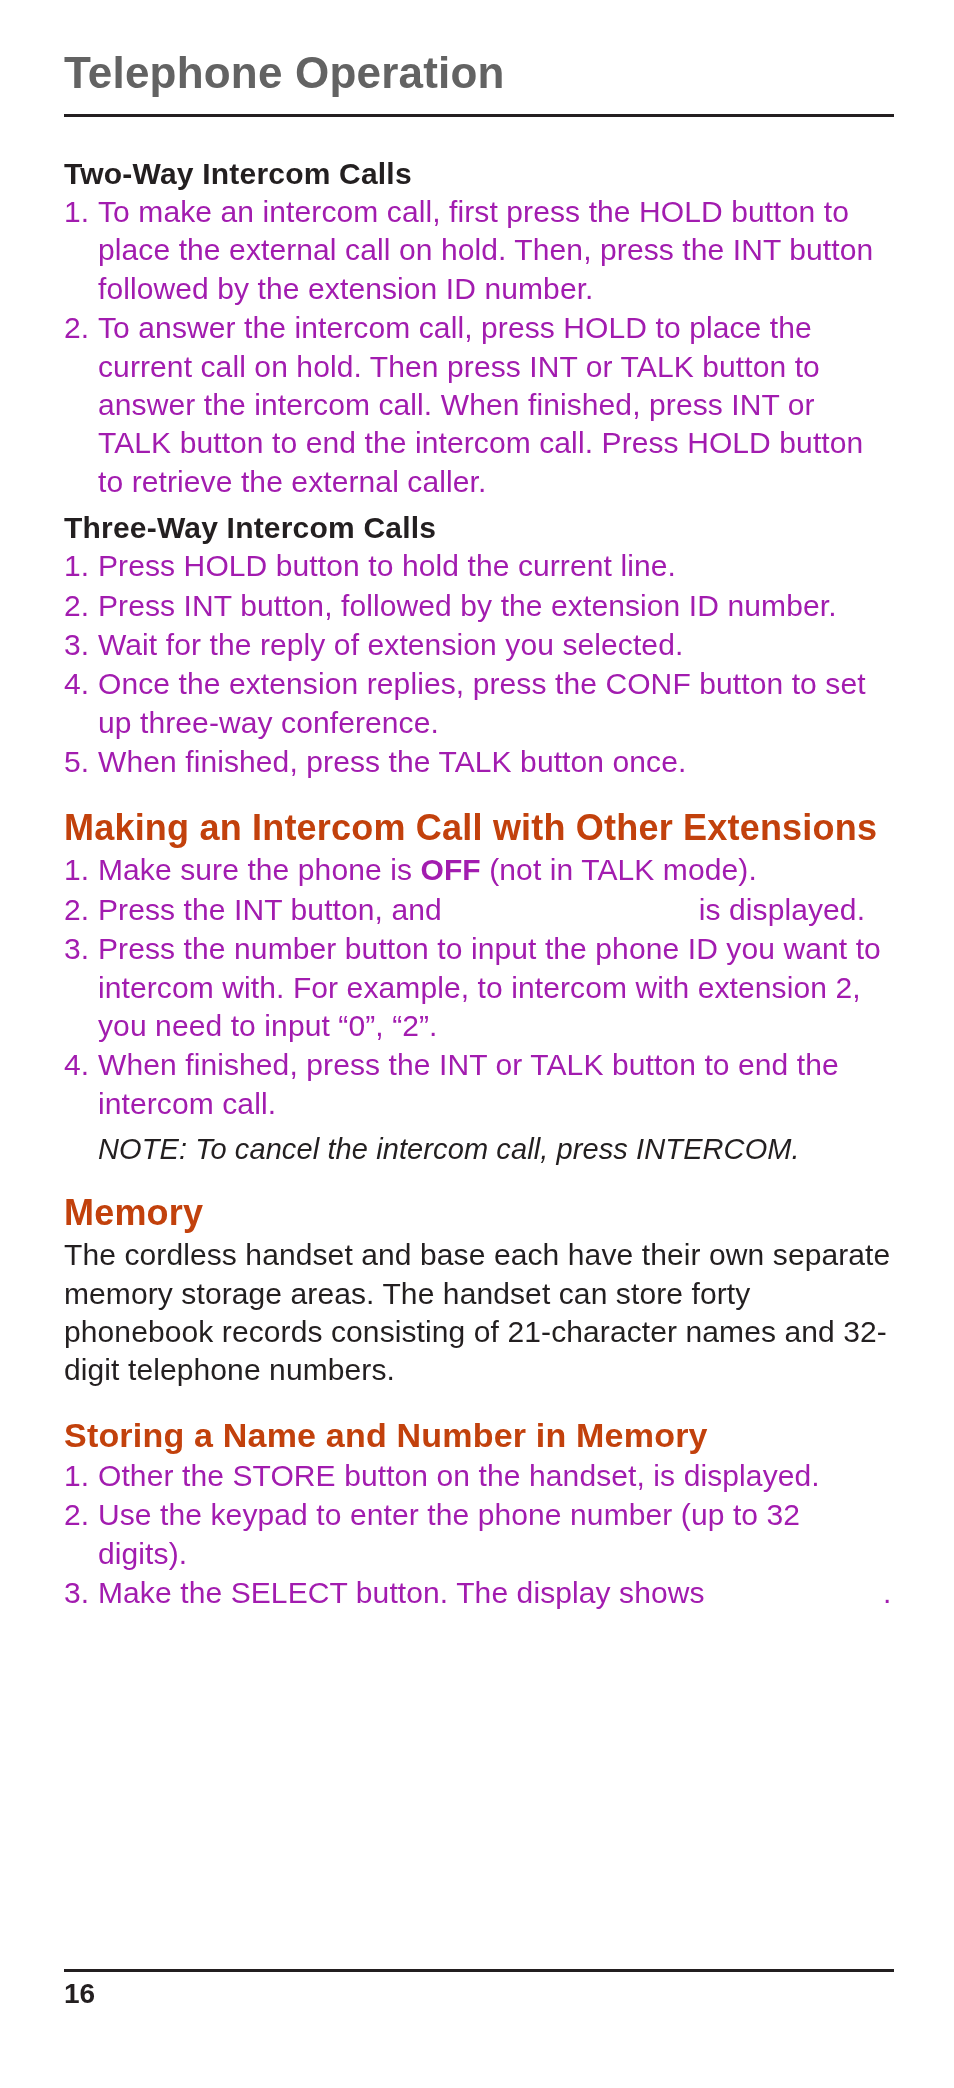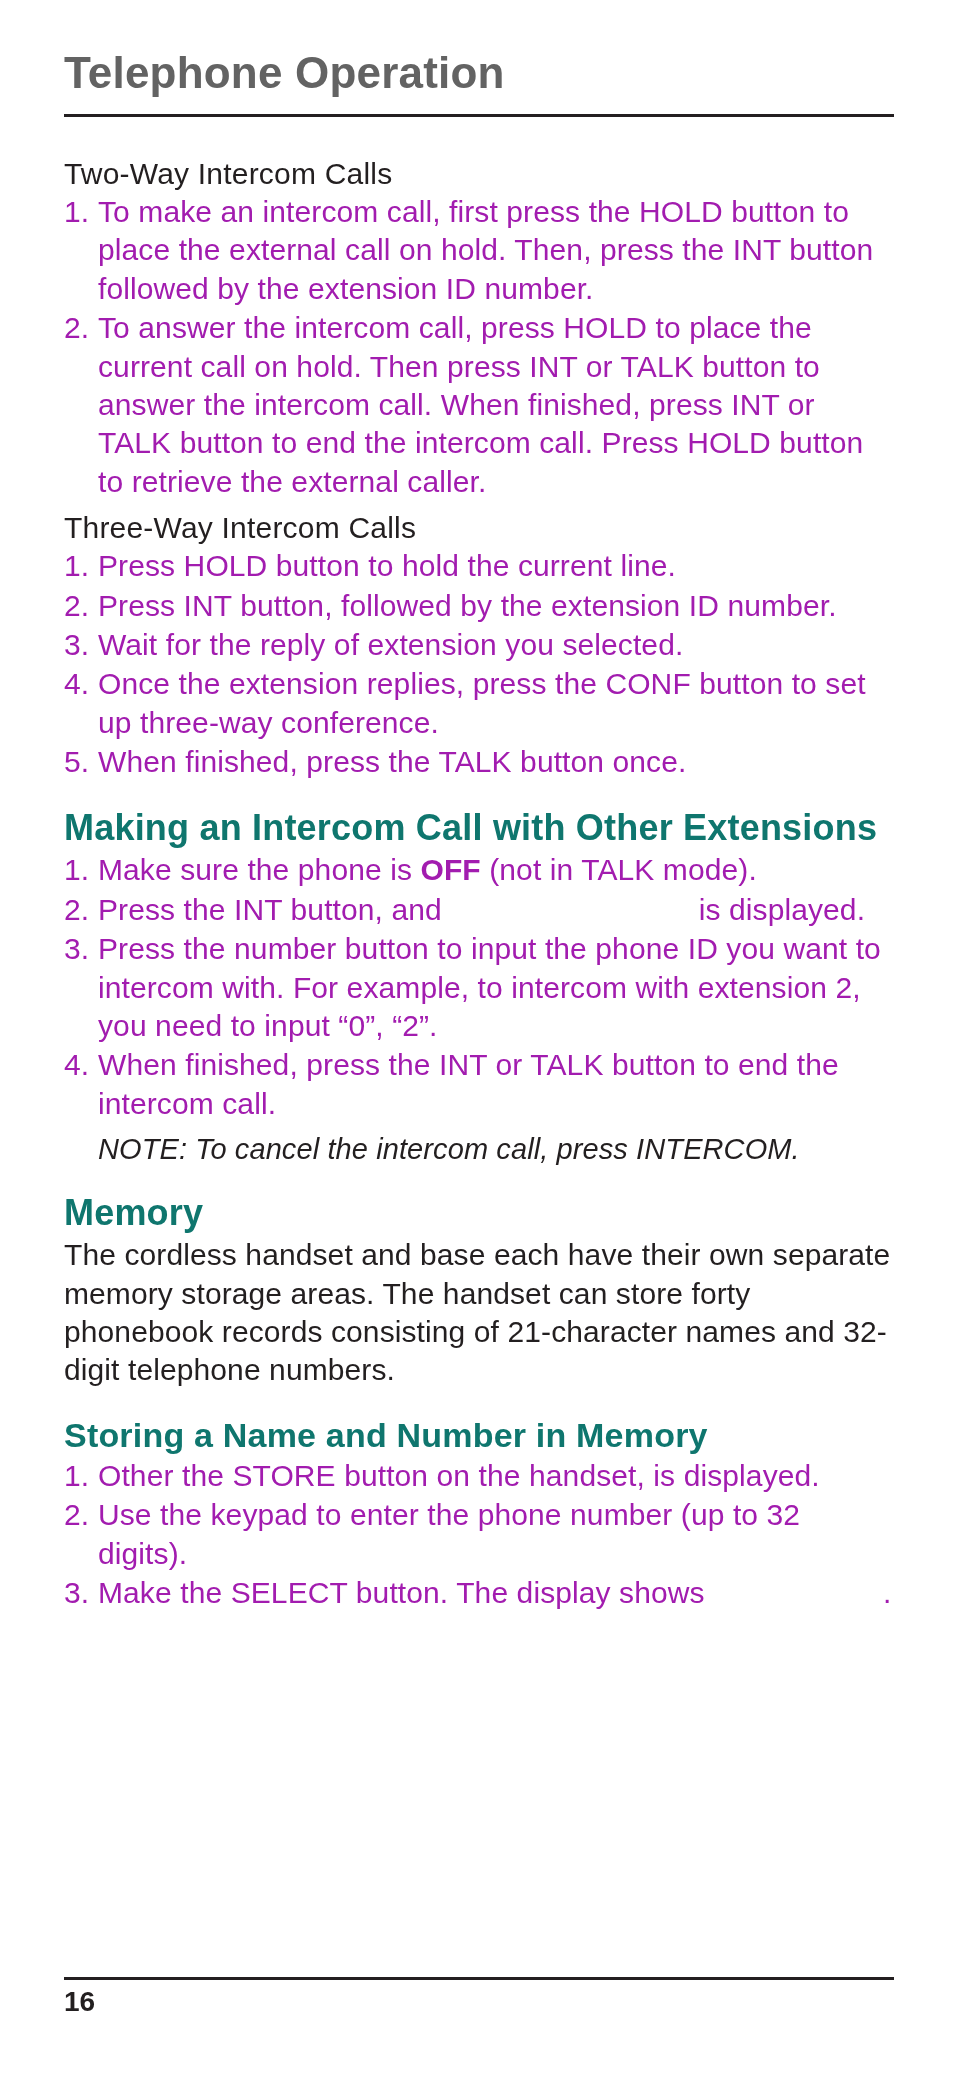--- a/index.html
+++ b/index.html
@@ -21,33 +21,33 @@
     font-size: 44px;
     color: #636363;
     border-bottom: 3px solid #231f20;
     padding-bottom: 16px;
     margin-bottom: 40px;
     letter-spacing: 0.2px;
   }
   .section-heading {
     font-family: 'Arial Narrow', Arial, sans-serif;
     font-stretch: condensed;
-    font-weight: normal;
+    font-weight: bold;
     font-size: 30px;
     color: #231f20;
     margin-top: 8px;
     margin-bottom: 2px;
     letter-spacing: 0.2px;
   }
   .h2 {
     font-family: 'Arial Narrow', Arial, sans-serif;
     font-stretch: condensed;
     font-weight: bold;
     font-size: 36px;
-    color: #0f766e;
+    color: #c2410c;
     margin-top: 26px;
     margin-bottom: 2px;
     letter-spacing: 0.2px;
   }
   .body-text {
     font-family: 'Arial Narrow', Arial, sans-serif;
     font-stretch: condensed;
     font-size: 30px;
     line-height: 1.28;
     color: #231f20;
@@ -86,21 +86,21 @@
     color: #231f20;
     padding-left: 34px;
     margin-top: 8px;
     margin-bottom: 8px;
     letter-spacing: 0.1px;
   }
   .footer {
     position: absolute;
     left: 64px;
     right: 60px;
-    bottom: 70px;
+    bottom: 78px;
     border-top: 3px solid #231f20;
     padding-top: 6px;
   }
   .page-number {
     font-family: 'Arial Narrow', Arial, sans-serif;
     font-stretch: condensed;
     font-weight: bold;
     font-size: 28px;
     color: #231f20;
   }

